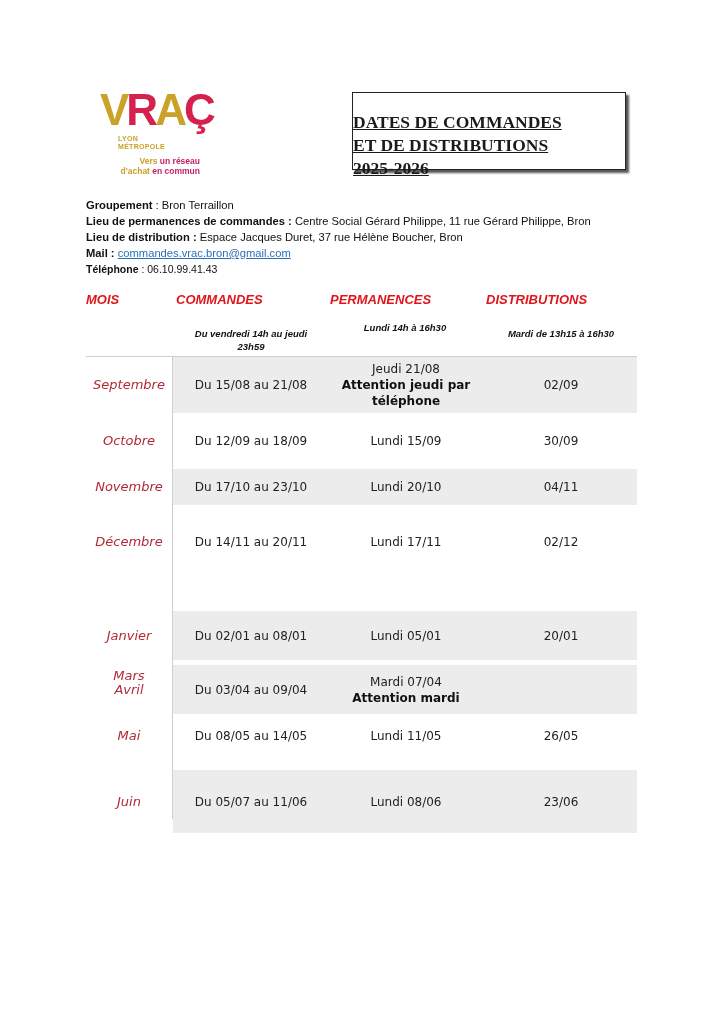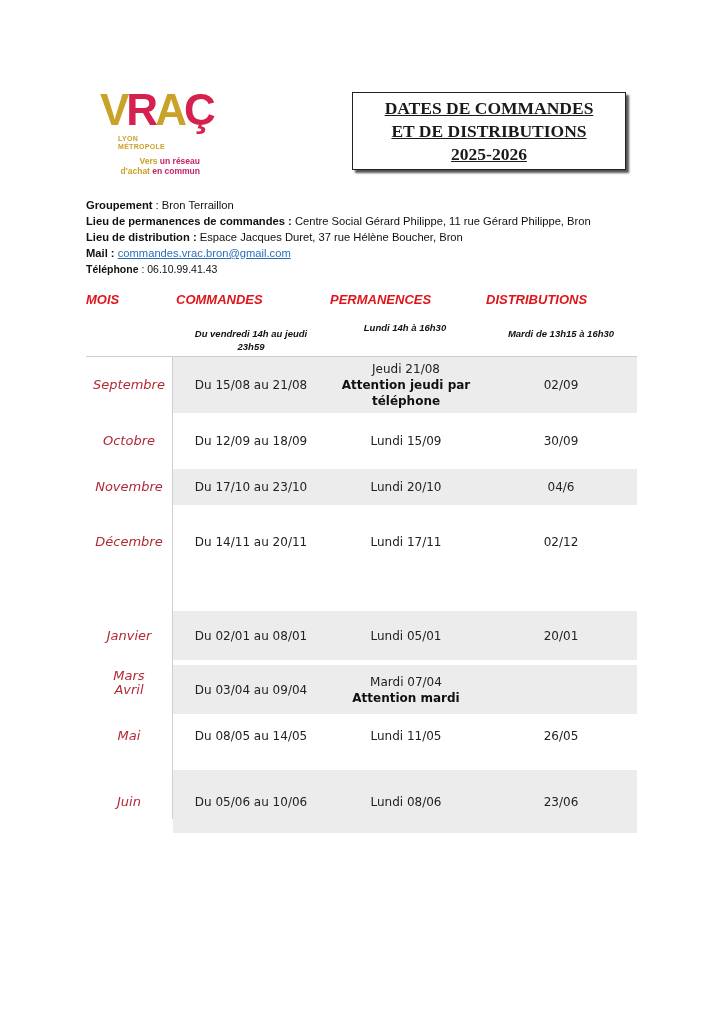--- a/index.html
+++ b/index.html
@@ -14,22 +14,22 @@
     .logo-a { color: #c9a227; }
     .logo-c { color: #d6204e; }
     .logo-sub { position: absolute; left: 18px; top: 47px; font-family: "Liberation Sans", sans-serif; font-weight: 700; font-size: 7px; line-height: 8px; color: #c9a227; letter-spacing: 0.3px; }
     .logo-tag { position: absolute; left: 8px; top: 68px; font-family: "Liberation Sans", sans-serif; font-weight: 700; font-size: 8.5px; line-height: 10px; text-align: right; width: 92px; }
     .tag-y { color: #c9a227; }
     .tag-r { color: #c4236a; }
 
     .title-box {
       position: absolute; left: 352px; top: 92px; width: 274px; height: 78px;
       border: 1.5px solid #222; box-shadow: 3px 3px 2px #555;
-      text-align: center; font-family: "Liberation Serif", serif; font-weight: 700;
-      font-size: 17.5px; line-height: 23px; padding-top: 4px; box-sizing: border-box;
+      text-align: left; font-family: "Liberation Serif", serif; font-weight: 700;
+      font-size: 17.5px; line-height: 23px; padding-top: 18px; box-sizing: border-box;
     }
     .title-box div { text-decoration: underline; }
 
     .info { position: absolute; left: 86px; top: 197px; font-family: "Liberation Sans", sans-serif; font-size: 11.2px; line-height: 16px; color: #111; }
     .info .lbl { font-weight: 700; }
     .info a { color: #2a6fb8; text-decoration: underline; }
 
     .hdr { position: absolute; top: 292px; color: #e0151b; font-weight: 700; font-style: italic; font-size: 13px; font-family: "Liberation Sans", sans-serif; }
     .sub { position: absolute; font-weight: 700; font-style: italic; font-size: 9.5px; line-height: 13px; font-family: "Liberation Sans", sans-serif; text-align: center; color: #111; }
 
@@ -111,21 +111,21 @@
       </div>
       <div class="cell c-dist">30/09</div>
     </div>
     <div class="row gray" style="top: 112px; height: 36px;">
       <div class="bg"></div>
       <div class="cell c-month">Novembre</div>
       <div class="cell c-cmd">Du 17/10 au 23/10</div>
       <div class="cell c-perm">
         <span>Lundi 20/10</span>
       </div>
-      <div class="cell c-dist">04/6</div>
+      <div class="cell c-dist">04/11</div>
     </div>
     <div class="row" style="top: 161px; height: 48px;">
       <div class="bg"></div>
       <div class="cell c-month">Décembre</div>
       <div class="cell c-cmd">Du 14/11 au 20/11</div>
       <div class="cell c-perm">
         <span>Lundi 17/11</span>
       </div>
       <div class="cell c-dist">02/12</div>
     </div>
@@ -161,21 +161,21 @@
       <div class="cell c-month">Mai</div>
       <div class="cell c-cmd">Du 08/05 au 14/05</div>
       <div class="cell c-perm">
         <span>Lundi 11/05</span>
       </div>
       <div class="cell c-dist">26/05</div>
     </div>
     <div class="row gray" style="top: 413px; height: 63px;">
       <div class="bg"></div>
       <div class="cell c-month">Juin</div>
-      <div class="cell c-cmd">Du 05/06 au 10/06</div>
+      <div class="cell c-cmd">Du 05/07 au 11/06</div>
       <div class="cell c-perm">
         <span>Lundi 08/06</span>
       </div>
       <div class="cell c-dist">23/06</div>
     </div>
   </div>
 
 <div class="vline"></div>
 
 </body></html>

